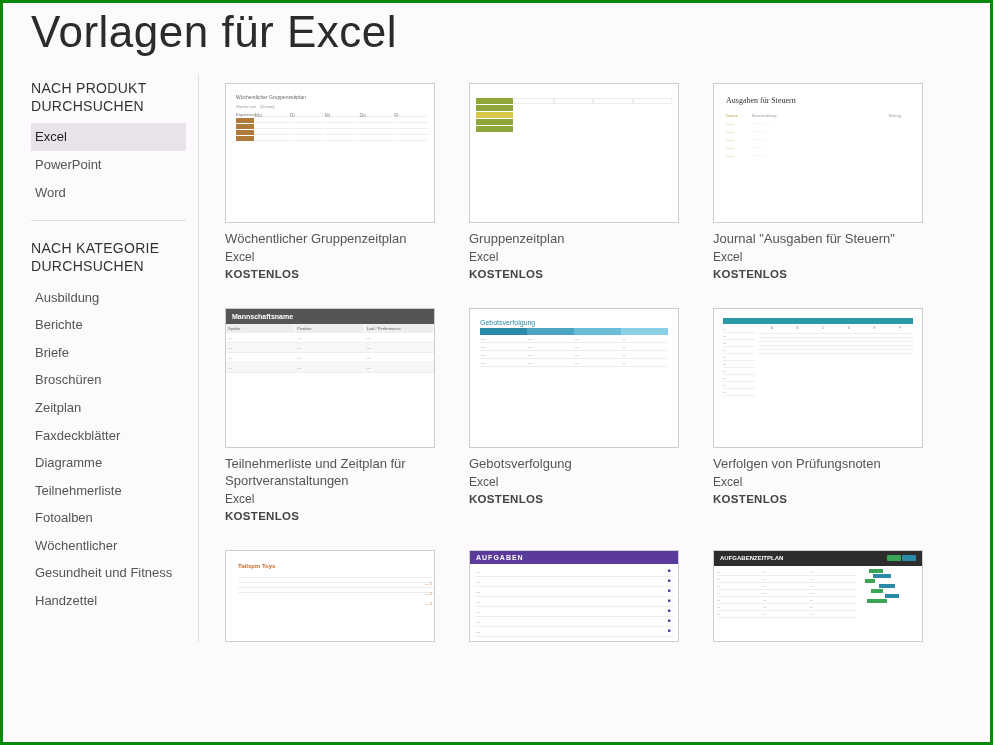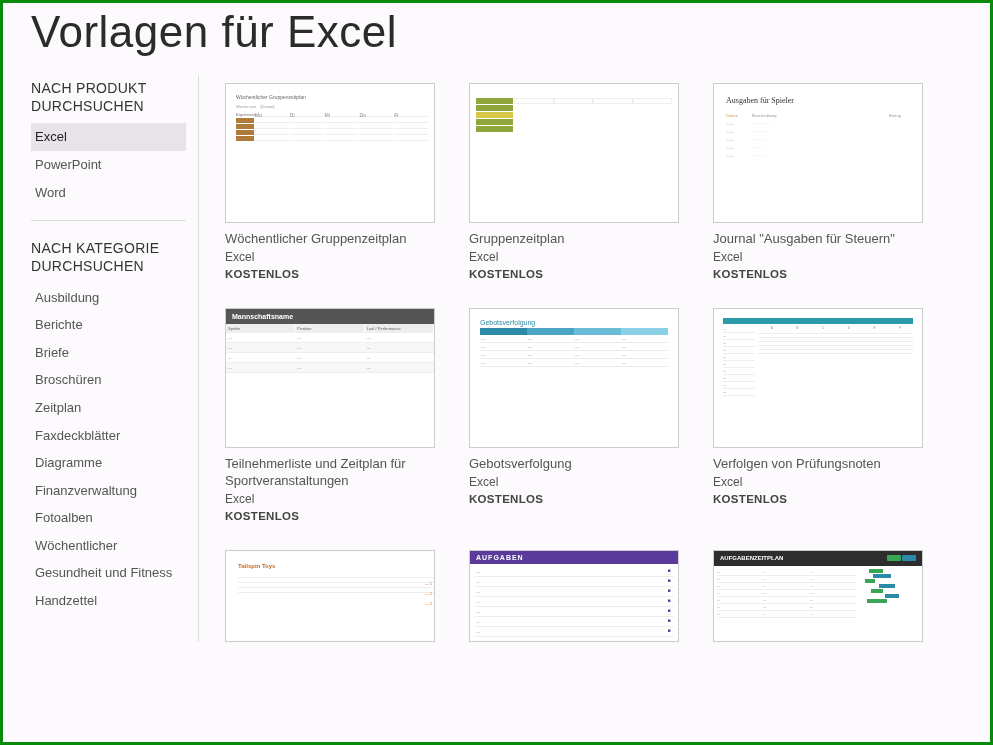--- a/index.html
+++ b/index.html
@@ -194,21 +194,21 @@
       <hr>
       <h3>NACH KATEGORIE DURCHSUCHEN</h3>
       <ul>
         <li>Ausbildung</li>
         <li>Berichte</li>
         <li>Briefe</li>
         <li>Broschüren</li>
         <li>Zeitplan</li>
         <li>Faxdeckblätter</li>
         <li>Diagramme</li>
-        <li>Finanzverwaltung</li>
+        <li>Teilnehmerliste</li>
         <li>Fotoalben</li>
         <li>Wöchentlicher</li>
         <li>Gesundheit und Fitness</li>
         <li>Handzettel</li>
       </ul>
     </aside>
 
     <main class="main">
       <div class="grid">
 
@@ -306,21 +306,21 @@
             </div>
           </div>
           <div class="card-title">Gruppenzeitplan</div>
           <div class="card-app">Excel</div>
           <div class="card-price">KOSTENLOS</div>
         </div>
 
         <div class="card">
           <div class="thumb">
             <div class="thumb-inner t3">
-              <div class="heading">Ausgaben für Spieler</div>
+              <div class="heading">Ausgaben für Steuern</div>
               <div class="line">
                   <span class="gold">Datum</span>
                   <span>Beschreibung</span>
                   <span style="margin-left:auto">Betrag</span>
                   <span>&nbsp;</span>
                 </div>
               <div class="line">
                   <span class="gold">——</span>
                   <span class="dots">· · · · · · · ·</span>
                 </div>

